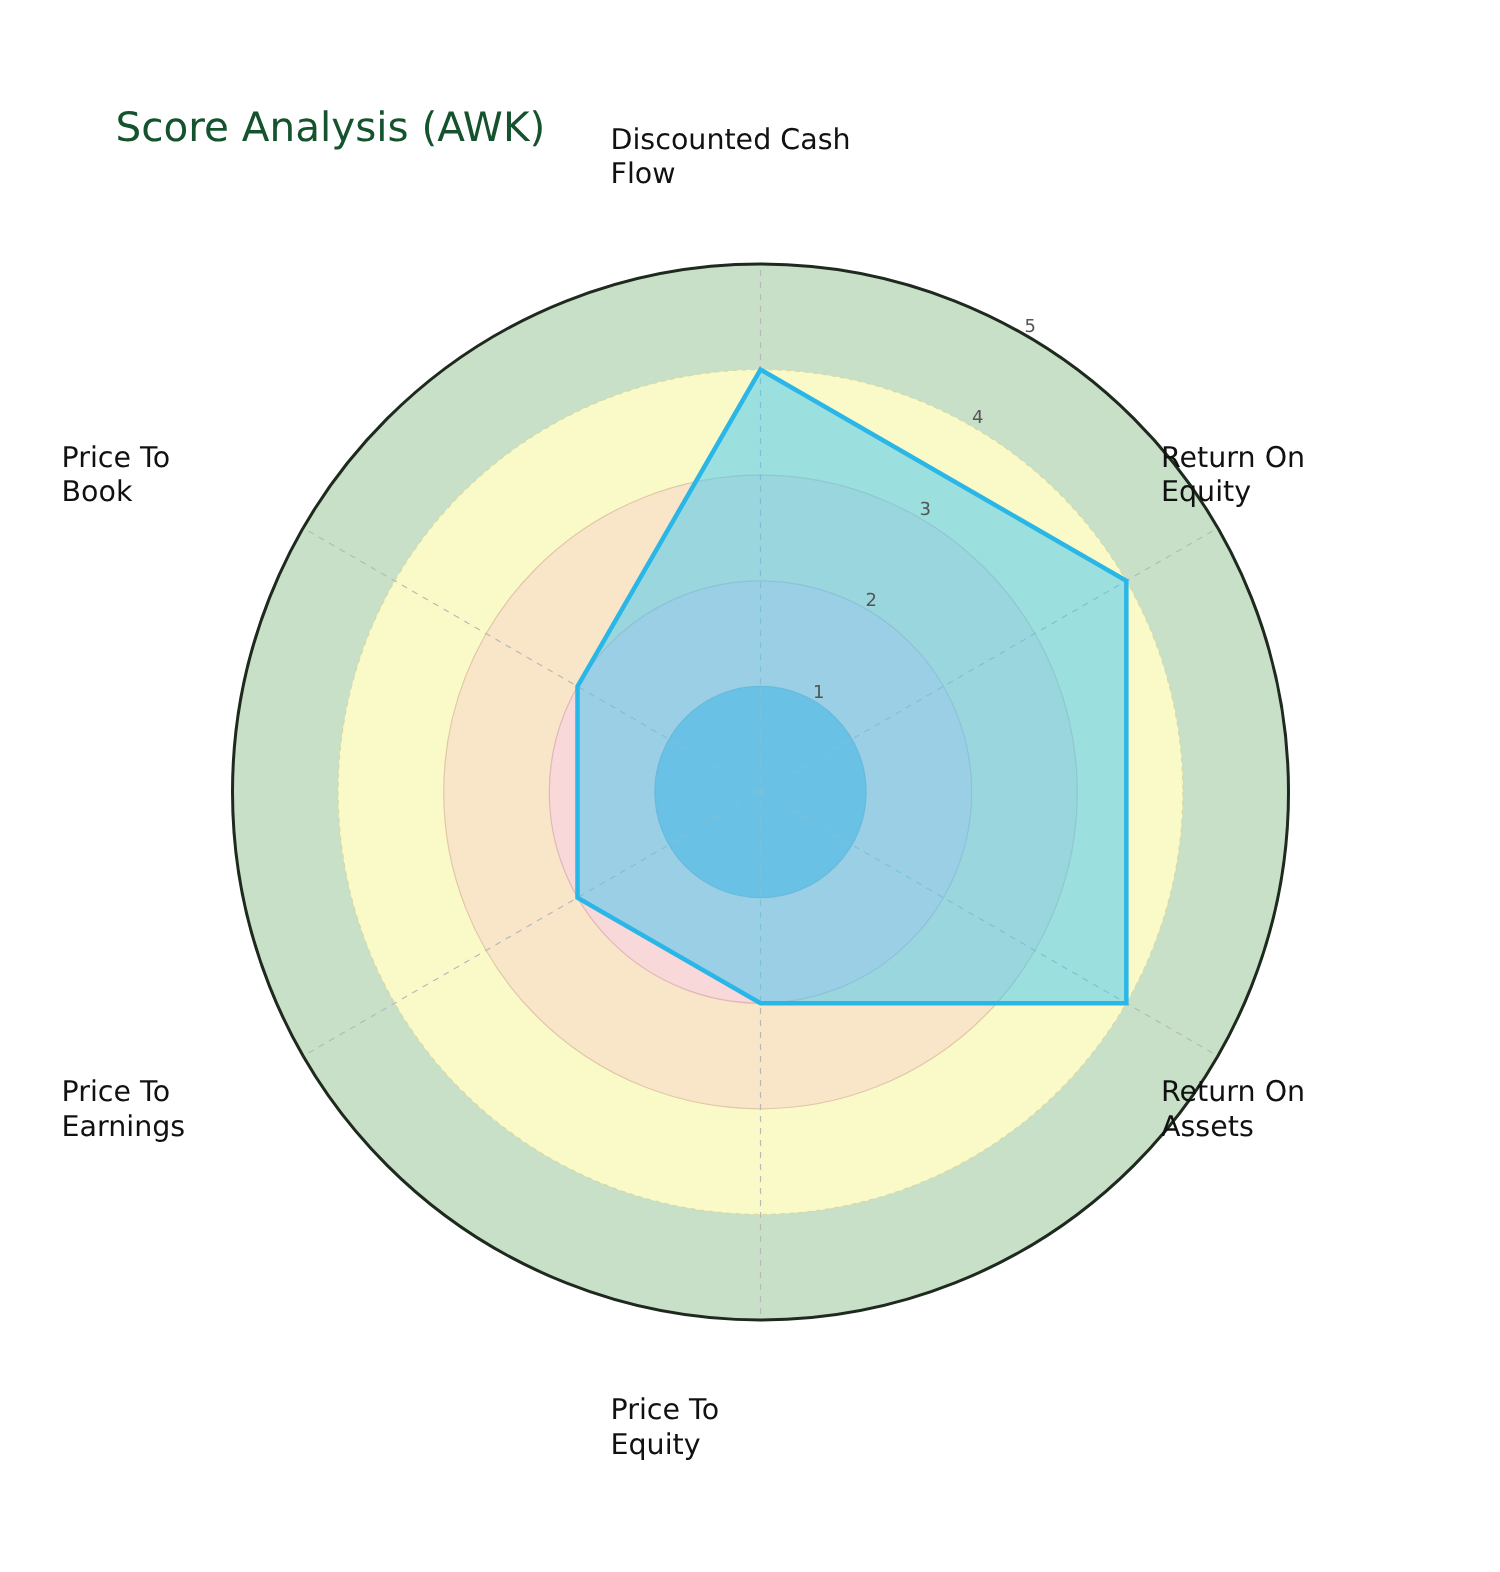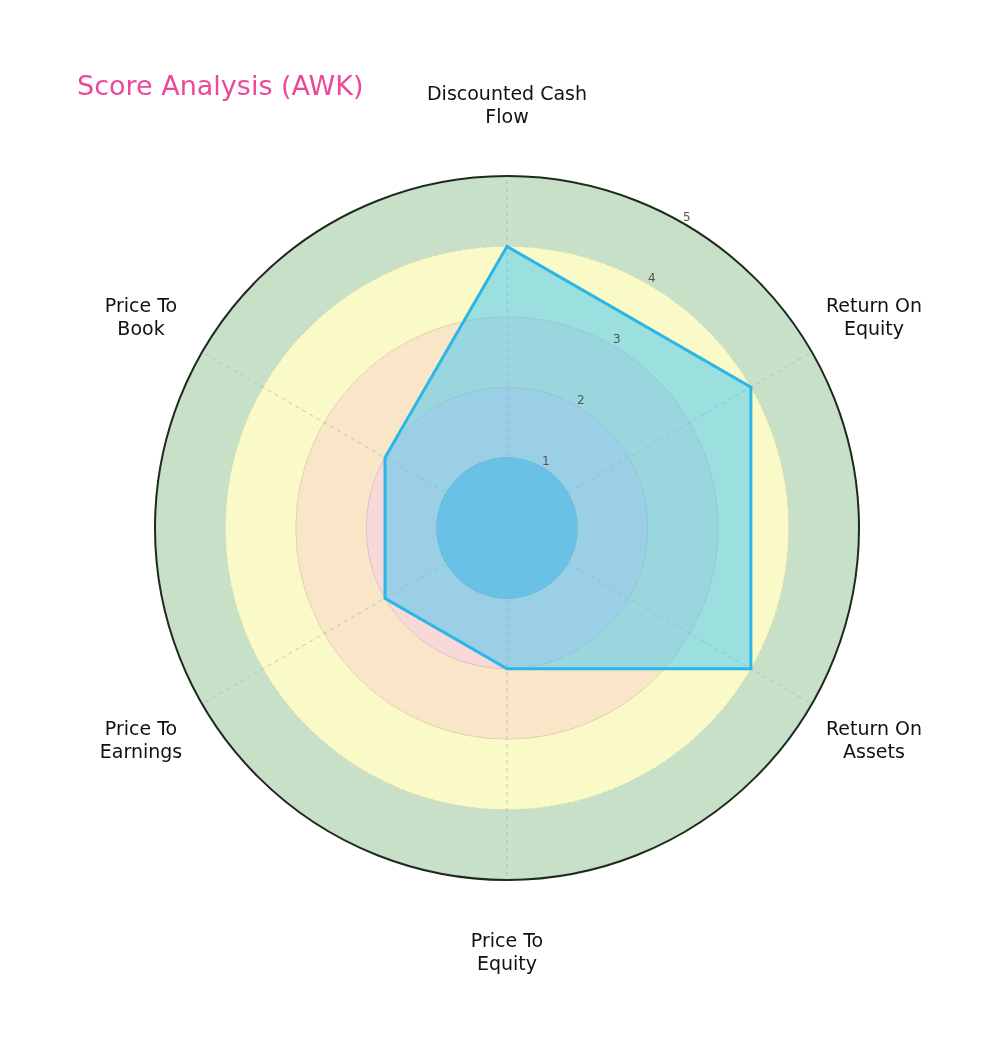--- a/index.html
+++ b/index.html
@@ -1,18 +1,18 @@
 <!DOCTYPE html>
 <html><head>
 <meta charset="utf-8">
 <style>
   html, body { margin:0; padding:0; background:#ffffff; }
   body { width:1000px; height:1048px; position:relative; overflow:hidden; font-family:"DejaVu Sans", sans-serif; }
-  .title { position:absolute; left:77px; top:70px; font-size:27px; color:#ec4899; white-space:nowrap; }
-  .axis-label { position:absolute; font-size:19px; color:#111; text-align:center; line-height:23px; width:200px; white-space:pre-line; }
+  .title { position:absolute; left:77px; top:70px; font-size:27px; color:#14532d; white-space:nowrap; }
+  .axis-label { position:absolute; font-size:19px; color:#111; line-height:23px; width:200px; white-space:pre-line; }
   .tick { font-size:12px; fill:#555; }
   svg { position:absolute; left:0; top:0; }
 </style>
 </head>
 <body>
 
 <div class="title">Score Analysis (AWK)</div>
 
 <svg width="1000" height="1048">
   <g>

